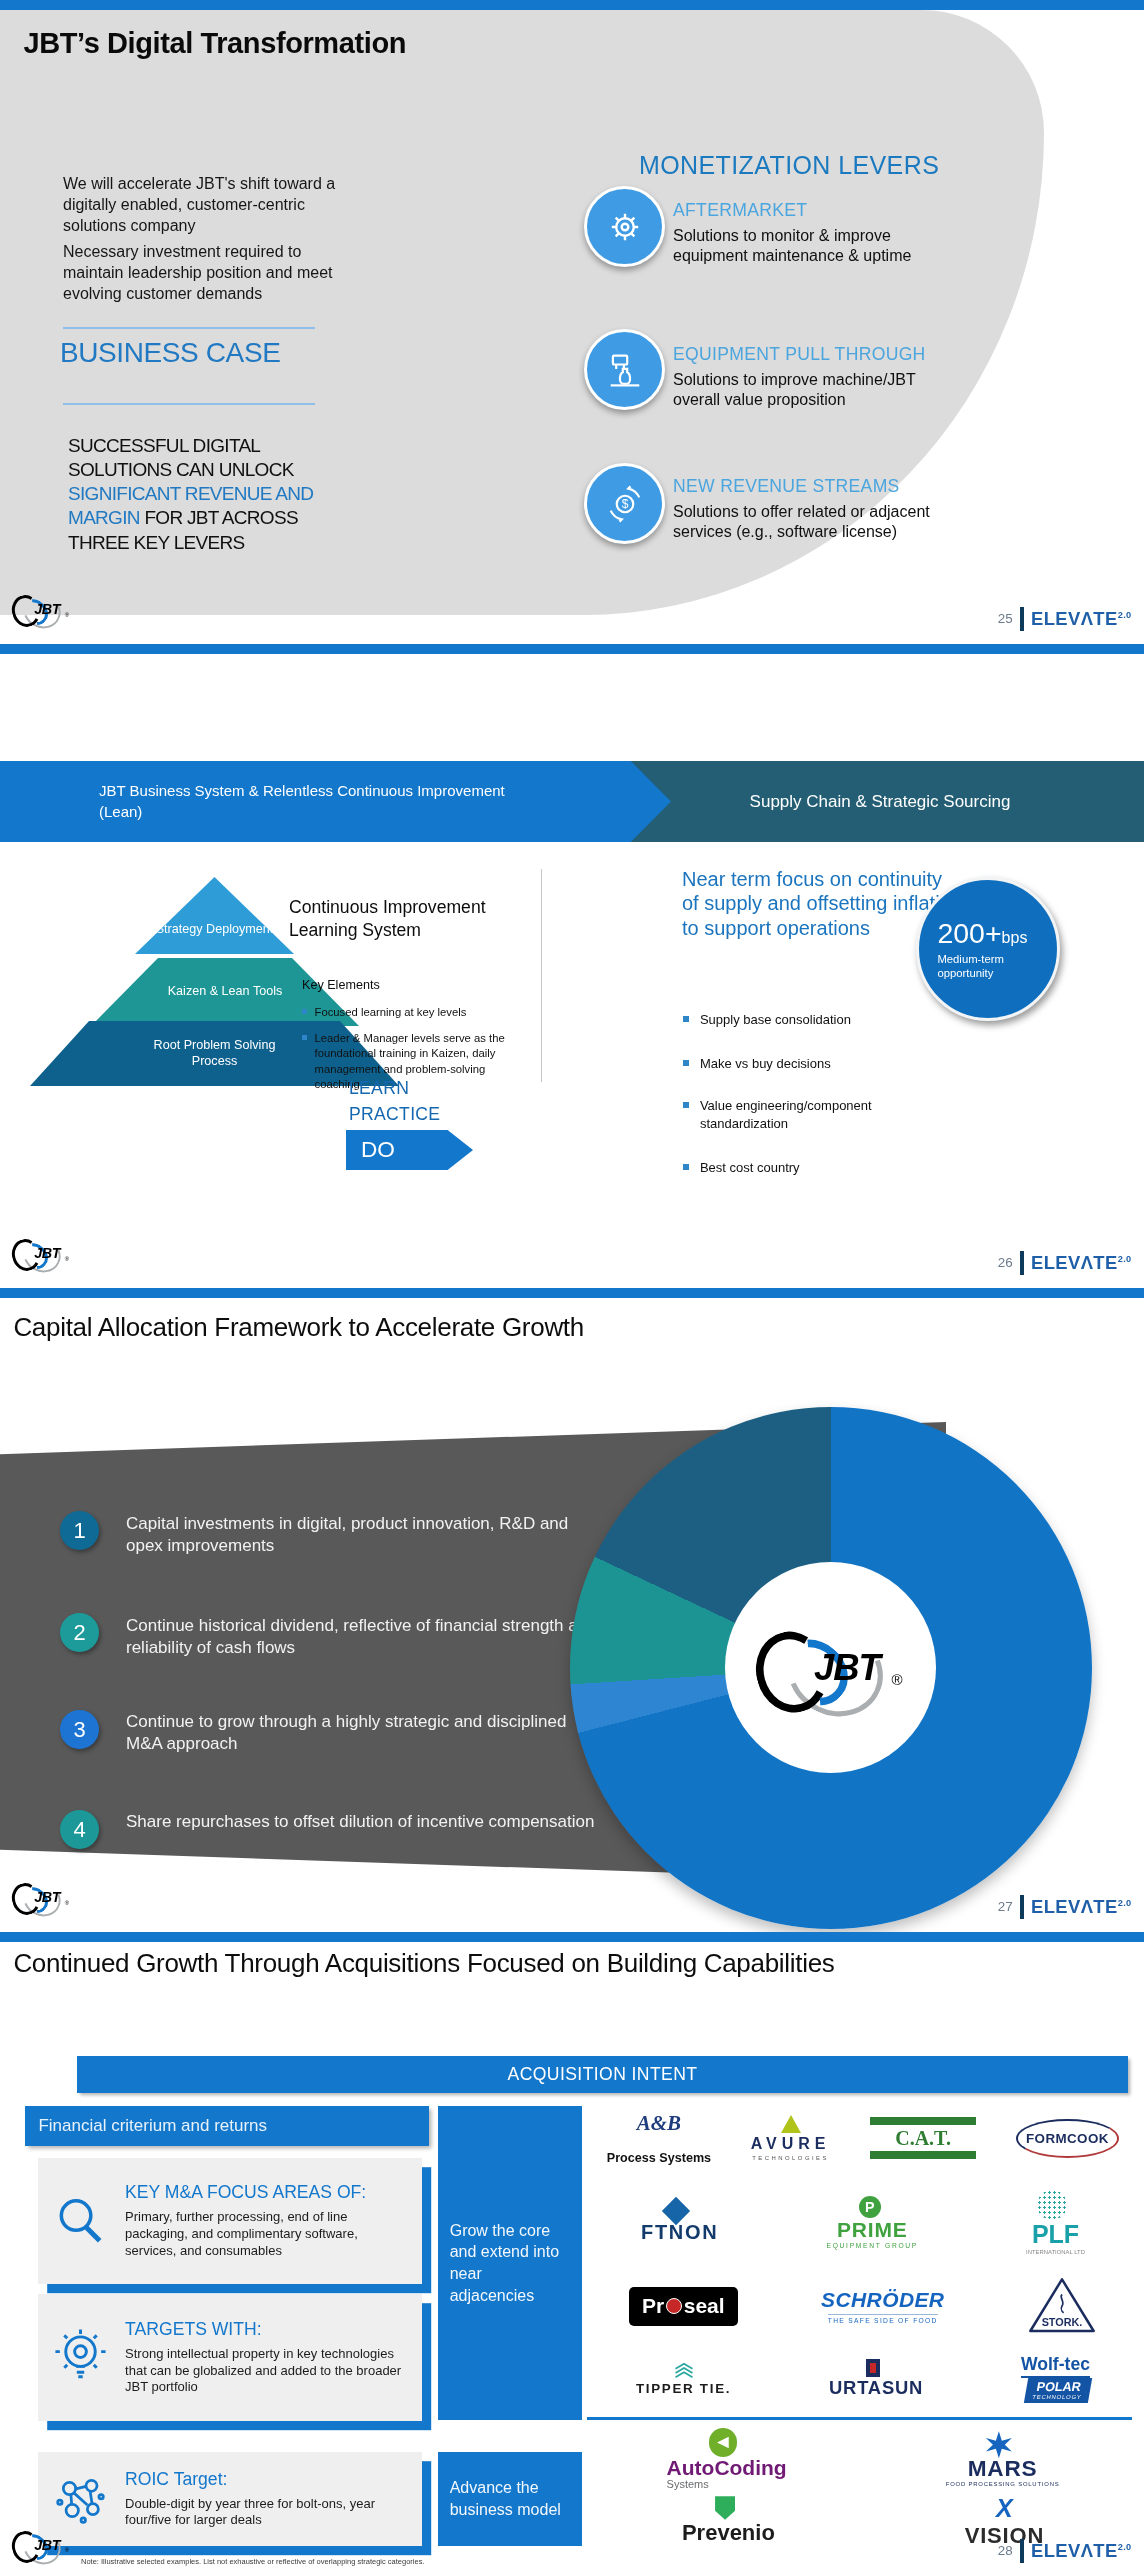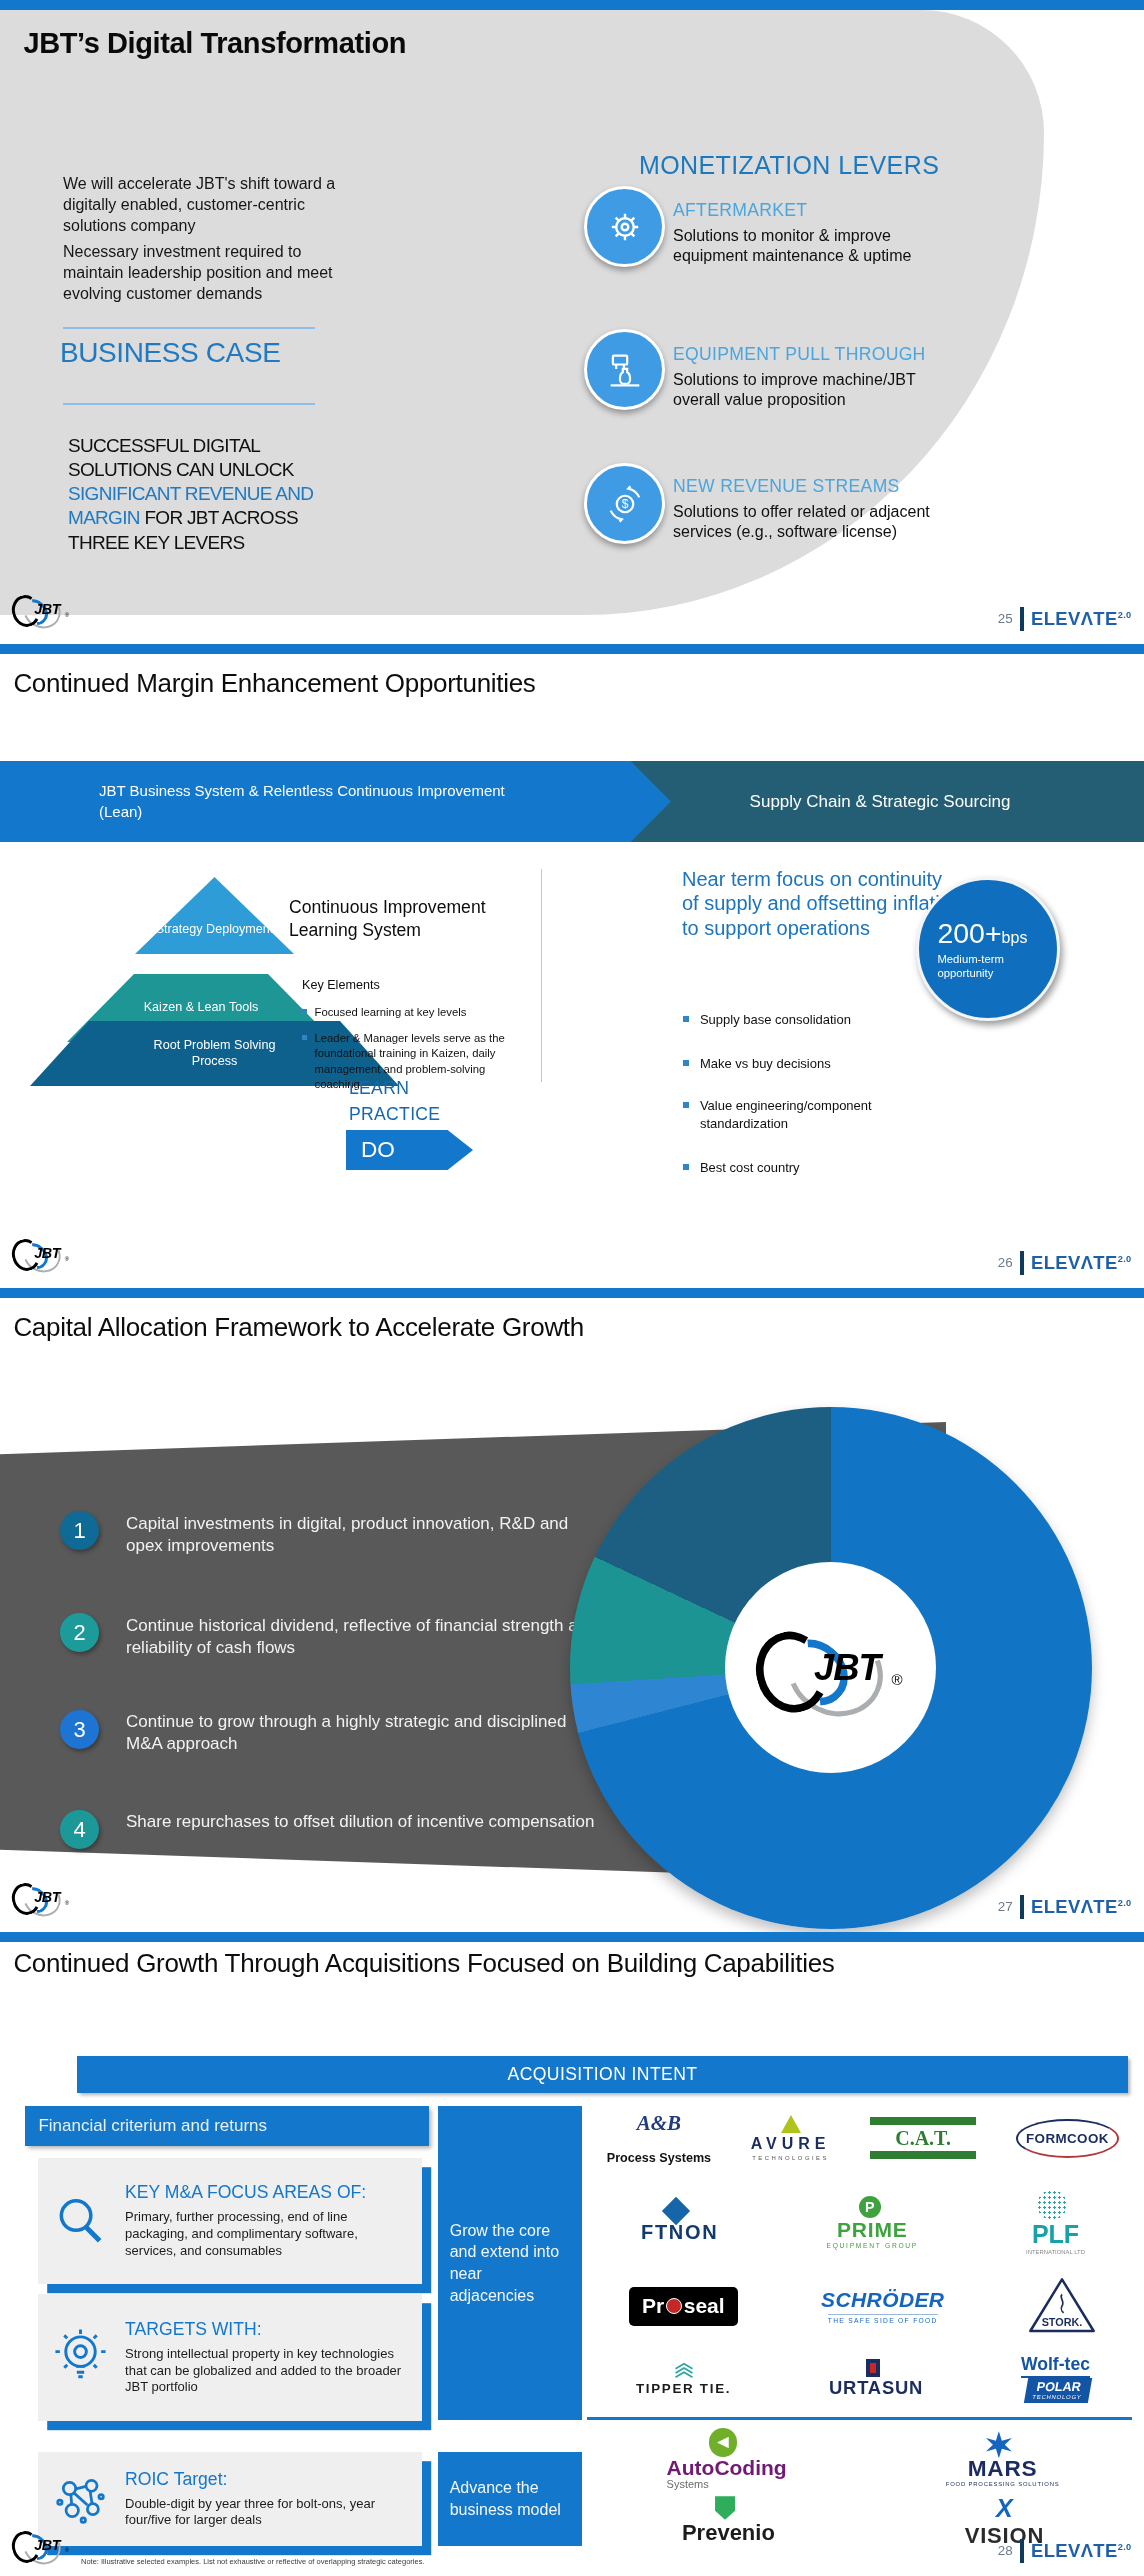--- a/index.html
+++ b/index.html
@@ -45,21 +45,21 @@
   .s-title{position:absolute;left:13.4px;top:23.5px;font-size:26px;font-weight:400;color:#0d0d0d;letter-spacing:-0.3px;}
   .banner-right{position:absolute;left:616px;top:117px;width:528px;height:81px;background:#235E74;
                 display:flex;align-items:center;justify-content:center;color:#fff;font-size:17px;}
   .banner-left{position:absolute;left:0;top:117px;width:671px;height:81px;background:#1377CC;
                clip-path:polygon(0 0,94% 0,100% 50%,94% 100%,0 100%);
                display:flex;align-items:center;color:#fff;font-size:15px;line-height:1.35;padding-left:99px;box-sizing:border-box;}
   .banner-left .txt{width:419px;}
   .tier{position:absolute;display:flex;align-items:center;justify-content:center;text-align:center;
         color:#fff;font-size:12.6px;line-height:1.25;}
   .t1{left:135px;top:233px;width:159px;height:77px;background:#2E9CD7;clip-path:polygon(50% 0,100% 100%,0 100%);padding-top:28.5px;box-sizing:border-box;}
-  .t2{left:67px;top:314px;width:268px;height:68px;background:#1E9696;clip-path:polygon(25% 0,75% 0,100% 100%,0 100%);margin-top:16px;}
+  .t2{left:91px;top:314px;width:268px;height:68px;background:#1E9696;clip-path:polygon(25% 0,75% 0,100% 100%,0 100%);}
   .t3{left:30px;top:377px;width:369px;height:65px;background:#0F618D;clip-path:polygon(16% 0,84% 0,100% 100%,0 100%);}
   .vdiv{position:absolute;left:541px;top:225px;width:0.8px;height:213px;background:#C4C8CA;}
   .cls-h{position:absolute;left:289px;top:252px;width:222px;font-size:17.6px;color:#0d0d0d;line-height:1.3;}
   .key-el{position:absolute;left:302px;top:334px;font-size:12.6px;color:#0d0d0d;}
   .kb{position:absolute;left:302px;width:216px;display:flex;gap:7.5px;}
   .sqr{flex:0 0 auto;width:5px;height:5px;background:#2E86C8;margin-top:4.2px;}
   .kb .kb-t{font-size:11.3px;line-height:1.35;color:#111;}
   .learn{position:absolute;left:349px;font-size:17.6px;color:#1568B0;letter-spacing:0.3px;}
   .do-arrow{position:absolute;left:346px;top:486px;width:127px;height:40px;background:#1377CC;
             clip-path:polygon(0 0,80% 0,100% 50%,80% 100%,0 100%);
@@ -229,21 +229,20 @@
     </div>
     <div class="slide-footer">
       <span class="page-num">25</span>
       <span class="footer-bar"></span>
       <span class="brand"><span>ELEVΛTE</span><sup>2.0</sup></span>
     </div>
   </div>
 
   <div class="slide" style="top:644px">
     <div class="topbar"></div>
-    <div class="s-title">Continued Margin Enhancement Opportunities</div>
 
     <div class="banner-right">
       <span>Supply Chain &amp; Strategic Sourcing</span>
     </div>
     <div class="banner-left">
       <span class="txt">JBT Business System &amp; Relentless Continuous Improvement (Lean)</span>
     </div>
 
     <div class="tier t1">
       <span>Strategy Deployment</span>

